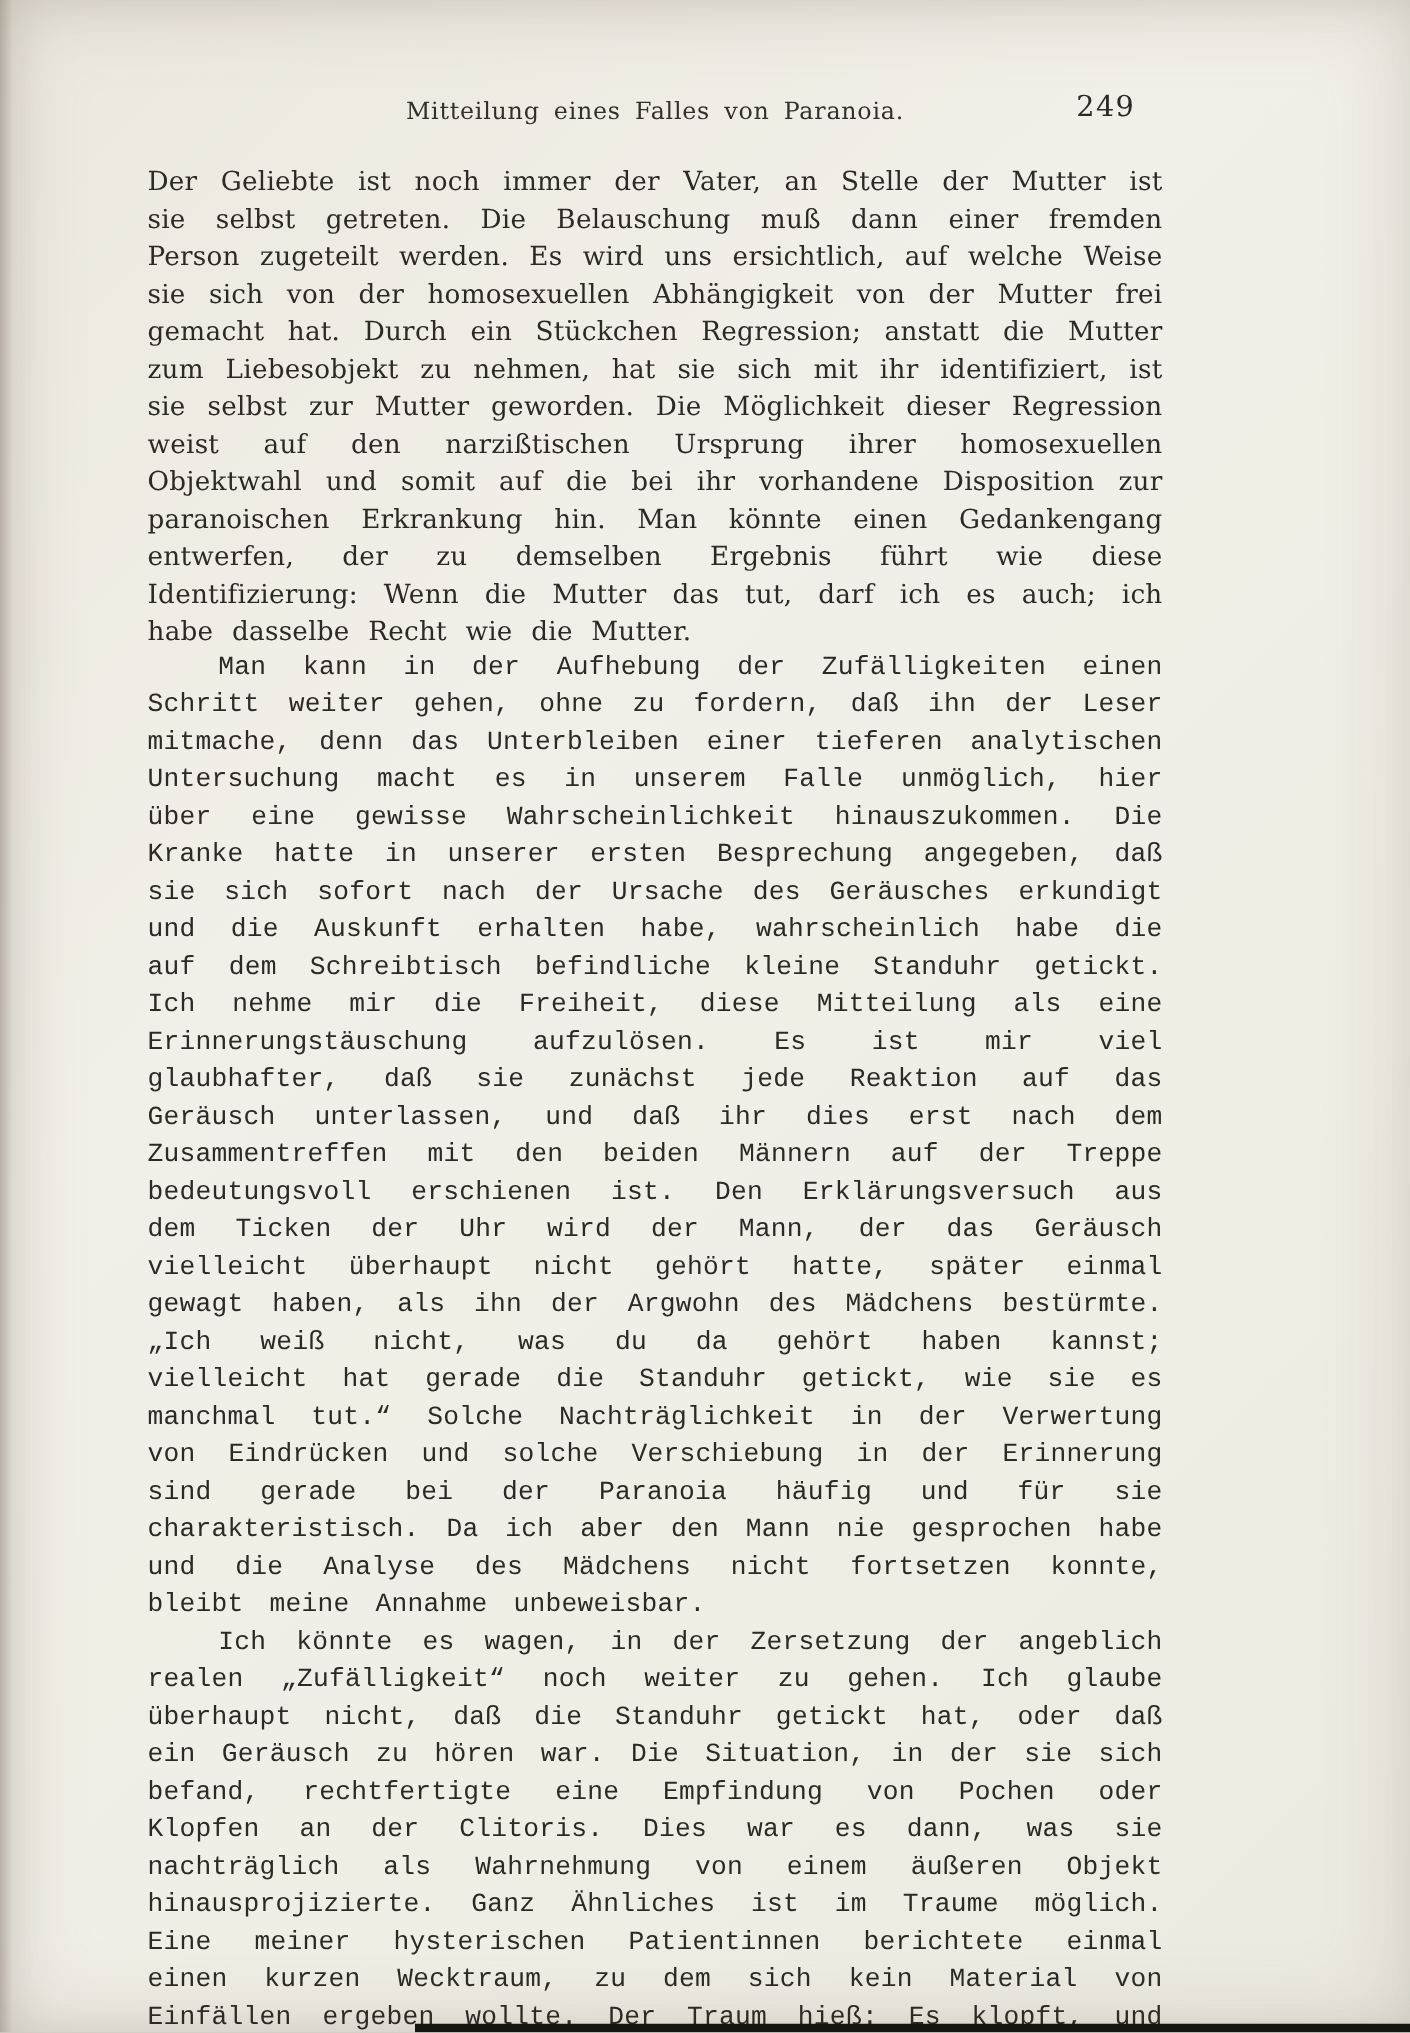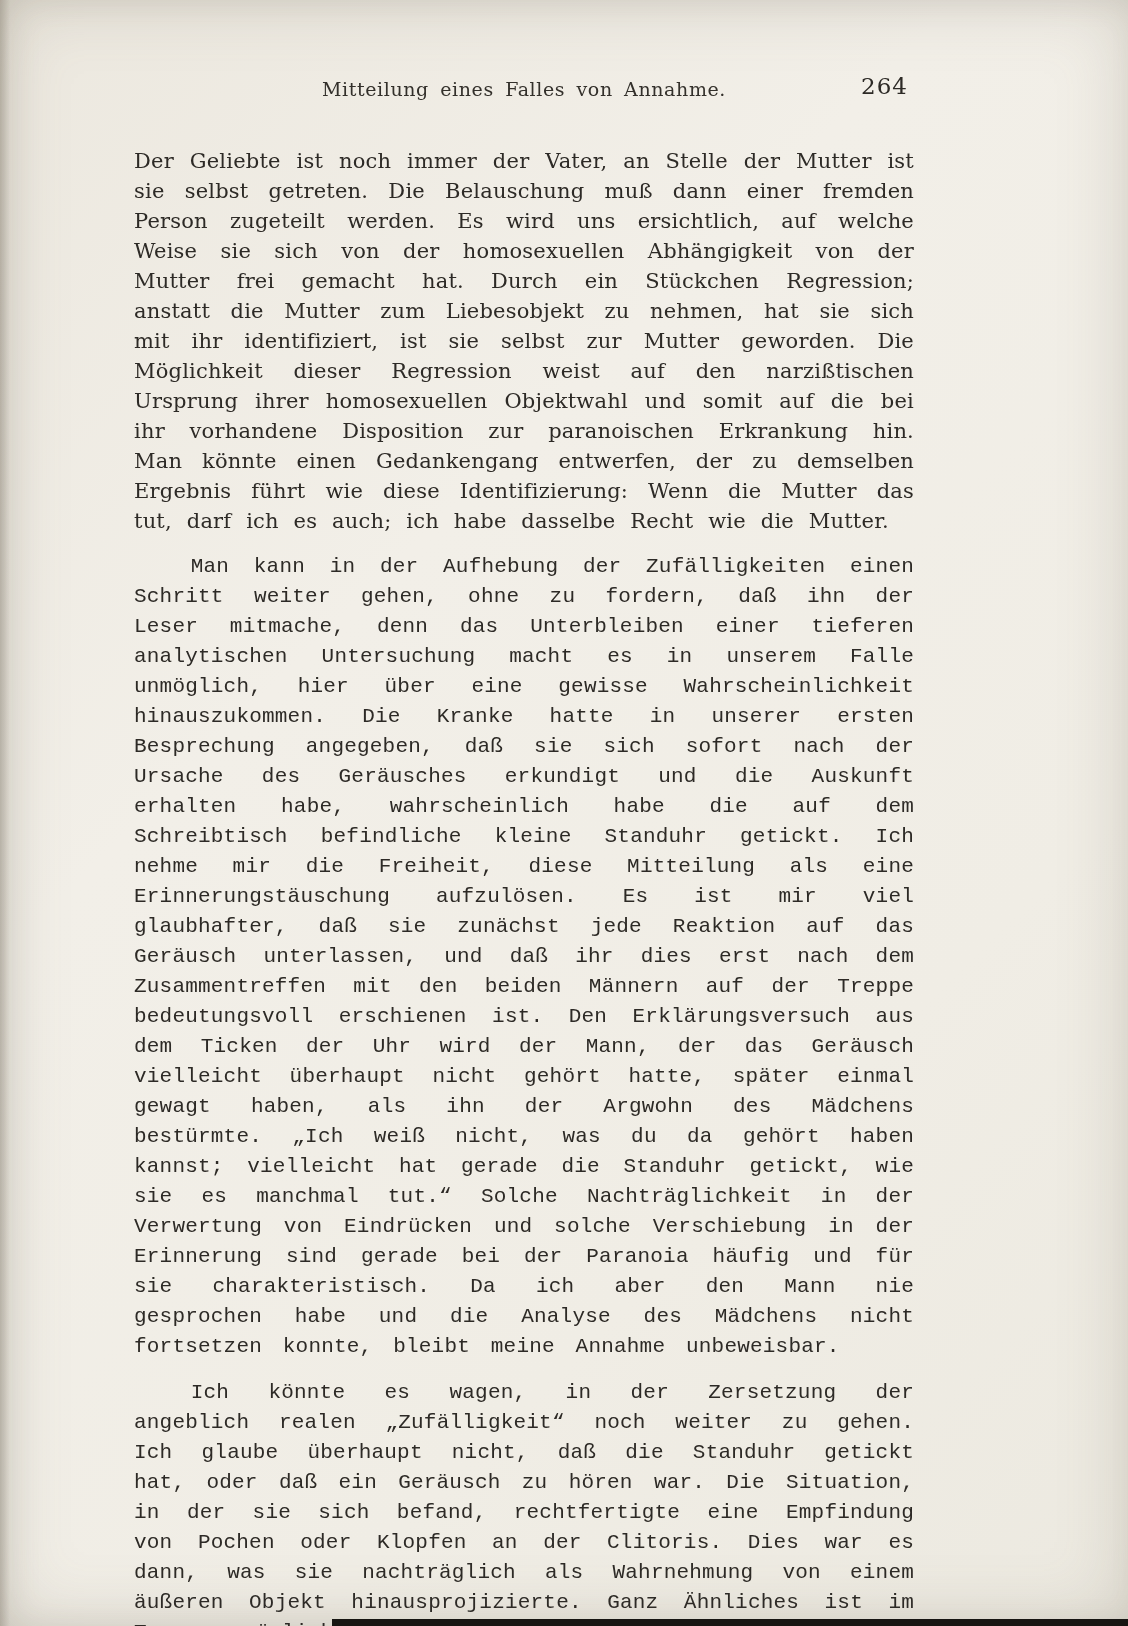--- a/index.html
+++ b/index.html
@@ -48,21 +48,21 @@
     top: 130px;
     left: 118px;
     width: 812px;
     text-align: justify;
     font-size: 21px;
     line-height: 30px;
     word-spacing: 0.38em;
     letter-spacing: 0.2px;
   }
   .para {
-    margin: 16px;
+    margin: 0;
   }
   .para.indent {
     text-indent: 2.7em;
     font-family: Liberation Mono, monospace;
   }
   .scan-bar {
     position: absolute;
     left: 332px;
     right: 0;
     bottom: 0;
@@ -78,22 +78,22 @@
     background: linear-gradient(to right, rgba(90, 80, 65, 0.25), rgba(90, 80, 65, 0));
   }
 </style>
 </head>
 <body>
 
 <div class="page">
   <div class="edge-smudge"></div>
 
   <div class="header">
-    <span class="running-title">Mitteilung eines Falles von Annahme.</span>
-    <span class="page-number">264</span>
+    <span class="running-title">Mitteilung eines Falles von Paranoia.</span>
+    <span class="page-number">249</span>
   </div>
 
   <div class="body-text">
     <p class="para">Der Geliebte ist noch immer der Vater, an Stelle der Mutter ist sie selbst getreten. Die Belauschung muß dann einer fremden Person zugeteilt werden. Es wird uns ersichtlich, auf welche Weise sie sich von der homosexuellen Abhängigkeit von der Mutter frei gemacht hat. Durch ein Stückchen Regression; anstatt die Mutter zum Liebesobjekt zu nehmen, hat sie sich mit ihr identifiziert, ist sie selbst zur Mutter geworden. Die Möglichkeit dieser Regression weist auf den narzißtischen Ursprung ihrer homosexuellen Objektwahl und somit auf die bei ihr vorhandene Disposition zur paranoischen Erkrankung hin. Man könnte einen Gedankengang entwerfen, der zu demselben Ergebnis führt wie diese Identifizierung: Wenn die Mutter das tut, darf ich es auch; ich habe dasselbe Recht wie die Mutter.</p>
     <p class="para indent">Man kann in der Aufhebung der Zufälligkeiten einen Schritt weiter gehen, ohne zu fordern, daß ihn der Leser mitmache, denn das Unterbleiben einer tieferen analytischen Untersuchung macht es in unserem Falle unmöglich, hier über eine gewisse Wahrscheinlichkeit hinauszukommen. Die Kranke hatte in unserer ersten Besprechung angegeben, daß sie sich sofort nach der Ursache des Geräusches erkundigt und die Auskunft erhalten habe, wahrscheinlich habe die auf dem Schreibtisch befindliche kleine Standuhr getickt. Ich nehme mir die Freiheit, diese Mitteilung als eine Erinnerungstäuschung aufzulösen. Es ist mir viel glaubhafter, daß sie zunächst jede Reaktion auf das Geräusch unterlassen, und daß ihr dies erst nach dem Zusammentreffen mit den beiden Männern auf der Treppe bedeutungsvoll erschienen ist. Den Erklärungsversuch aus dem Ticken der Uhr wird der Mann, der das Geräusch vielleicht überhaupt nicht gehört hatte, später einmal gewagt haben, als ihn der Argwohn des Mädchens bestürmte. „Ich weiß nicht, was du da gehört haben kannst; vielleicht hat gerade die Standuhr getickt, wie sie es manchmal tut.“ Solche Nachträglichkeit in der Verwertung von Eindrücken und solche Verschiebung in der Erinnerung sind gerade bei der Paranoia häufig und für sie charakteristisch. Da ich aber den Mann nie gesprochen habe und die Analyse des Mädchens nicht fortsetzen konnte, bleibt meine Annahme unbeweisbar.</p>
     <p class="para indent">Ich könnte es wagen, in der Zersetzung der angeblich realen „Zufälligkeit“ noch weiter zu gehen. Ich glaube überhaupt nicht, daß die Standuhr getickt hat, oder daß ein Geräusch zu hören war. Die Situation, in der sie sich befand, rechtfertigte eine Empfindung von Pochen oder Klopfen an der Clitoris. Dies war es dann, was sie nachträglich als Wahrnehmung von einem äußeren Objekt hinausprojizierte. Ganz Ähnliches ist im Traume möglich. Eine meiner hysterischen Patientinnen berichtete einmal einen kurzen Wecktraum, zu dem sich kein Material von Einfällen ergeben wollte. Der Traum hieß: Es klopft, und sie wachte auf. Es hatte niemand an die Tür geklopft, aber sie war in den Nächten</p>
   </div>
 
   <div class="scan-bar"></div>
 </div>

